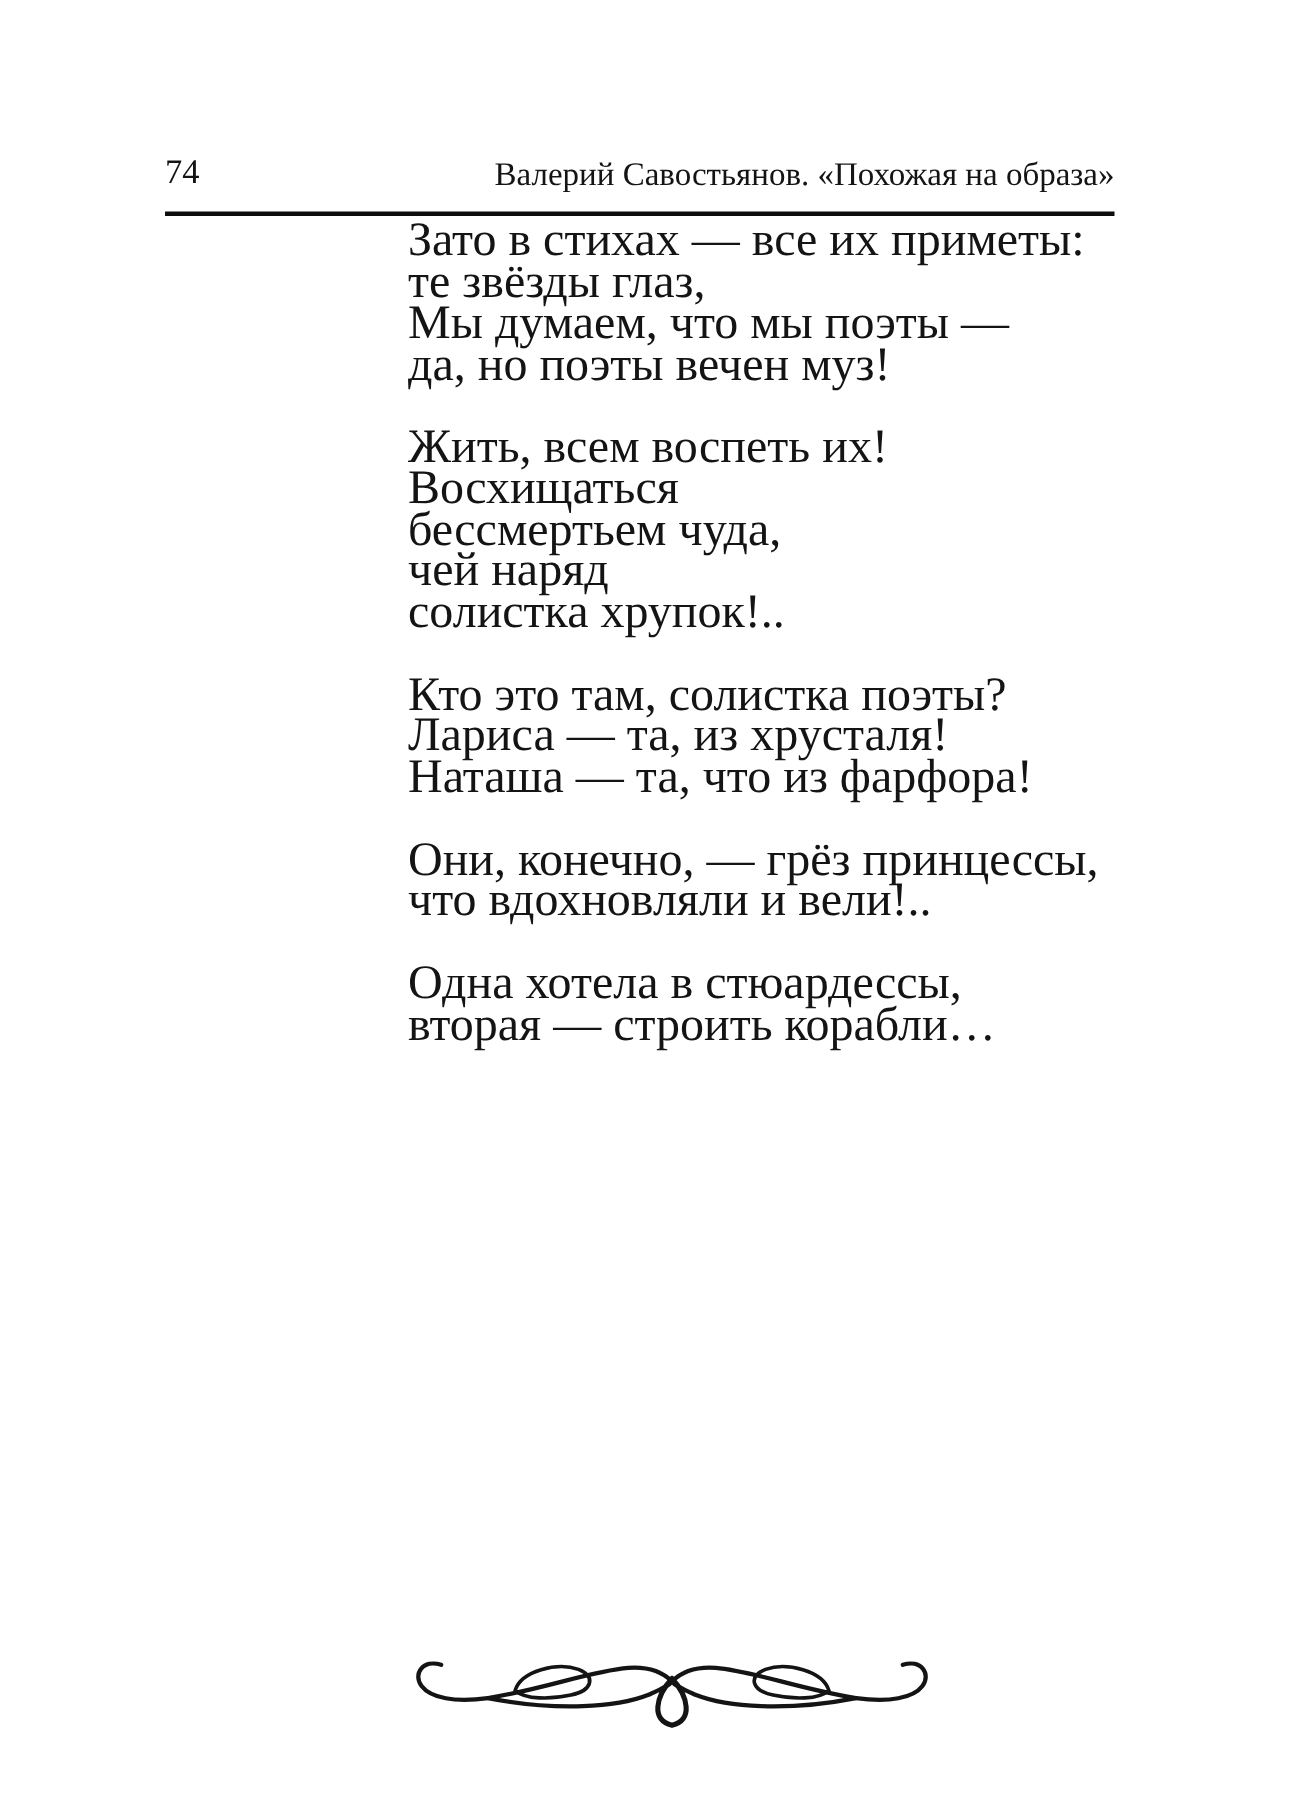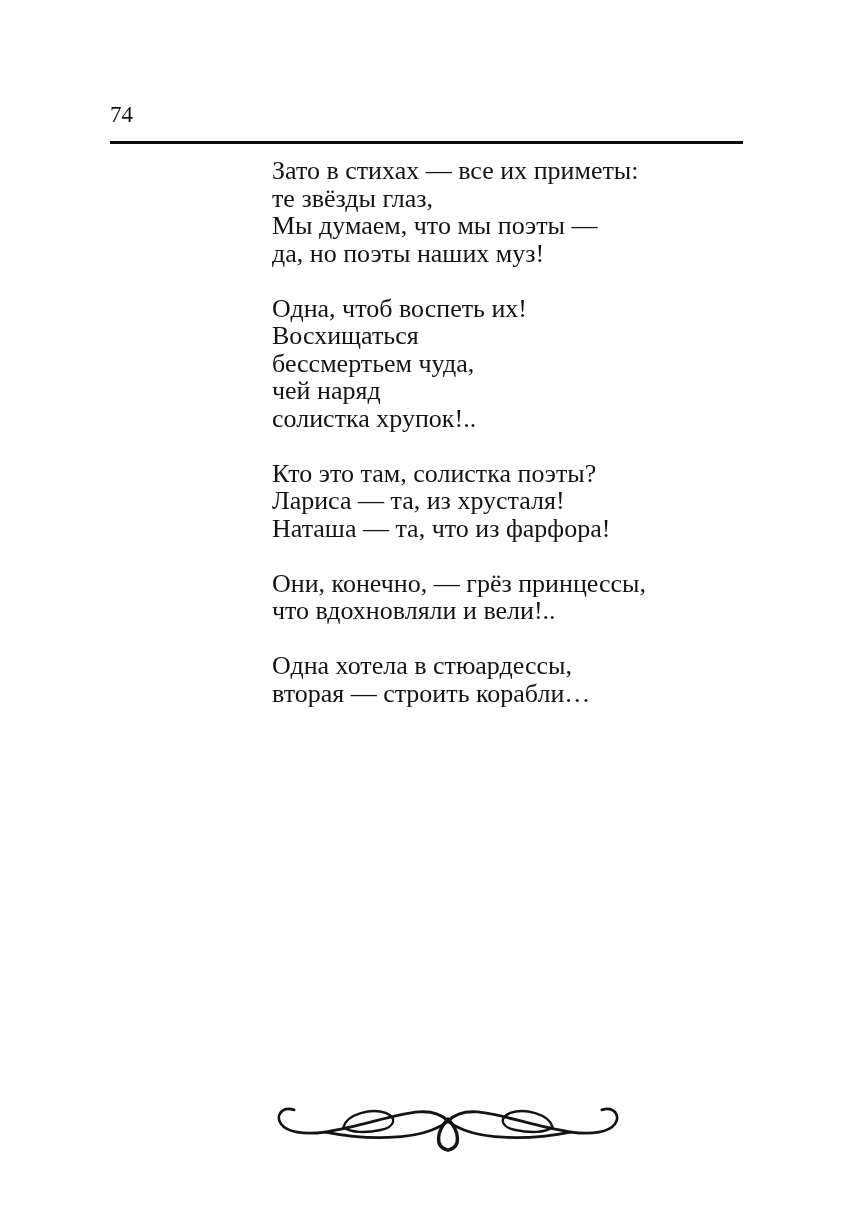--- a/index.html
+++ b/index.html
@@ -37,22 +37,22 @@
     position: absolute;
     left: 110px;
     top: 141px;
     width: 633px;
     height: 3px;
     background: #0d0d0d;
   }
   .poem {
     position: absolute;
     left: 272px;
-    top: 157px;
-    font-size: 26px;
+    top: 146px;
+    font-size: 32px;
     line-height: 27.5px;
     color: #141414;
     white-space: nowrap;
   }
   .stanza {
     margin: 0 0 27.5px 0;
   }
   .poem-line {
     height: 27.5px;
   }
@@ -68,31 +68,32 @@
     width: 100%;
     height: 100%;
   }
 </style>
 </head>
 <body>
 
 <div class="page">
 
   <div class="header-pagenum">74</div>
+  <div class="header-title">Валерий Савостьянов. «Похожая на образа»</div>
   <div class="header-rule"></div>
 
   <div class="poem">
     <div class="stanza">
       <div class="poem-line">Зато в стихах — все их приметы:</div>
       <div class="poem-line">те звёзды глаз,</div>
       <div class="poem-line">Мы думаем, что мы поэты —</div>
-      <div class="poem-line">да, но поэты наших муз!</div>
+      <div class="poem-line">да, но поэты вечен муз!</div>
     </div>
     <div class="stanza">
-      <div class="poem-line">Одна, чтоб воспеть их!</div>
+      <div class="poem-line">Жить, всем воспеть их!</div>
       <div class="poem-line">Восхищаться</div>
       <div class="poem-line">бессмертьем чуда,</div>
       <div class="poem-line">чей наряд</div>
       <div class="poem-line">солистка хрупок!..</div>
     </div>
     <div class="stanza">
       <div class="poem-line">Кто это там, солистка поэты?</div>
       <div class="poem-line">Лариса — та, из хрусталя!</div>
       <div class="poem-line">Наташа — та, что из фарфора!</div>
     </div>

